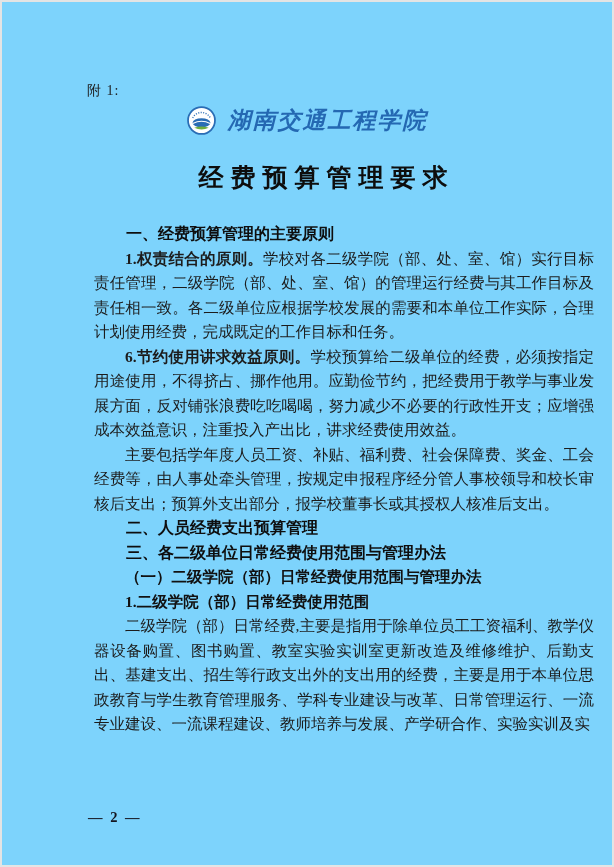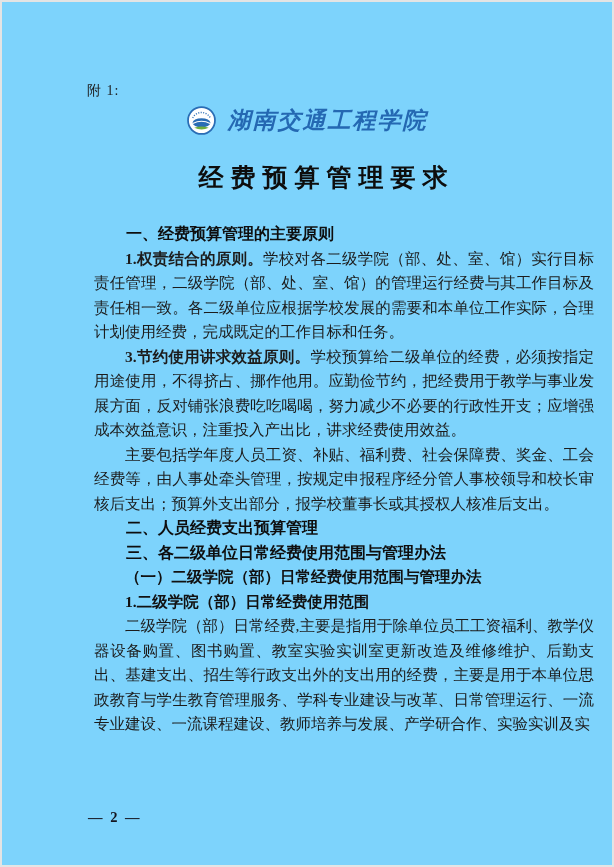--- a/index.html
+++ b/index.html
@@ -104,21 +104,21 @@
       </svg>
     </span>
     <span class="school-name">湖南交通工程学院</span>
   </div>
 
   <h1 class="doc-title">经费预算管理要求</h1>
 
   <div class="body-text" id="paragraphs">
       <p class="para section-heading"><span class="lead">一、经费预算管理的主要原则</span><span></span></p>
       <p class="para "><span class="lead">1.权责结合的原则。</span><span>学校对各二级学院（部、处、室、馆）实行目标责任管理，二级学院（部、处、室、馆）的管理运行经费与其工作目标及责任相一致。各二级单位应根据学校发展的需要和本单位工作实际，合理计划使用经费，完成既定的工作目标和任务。</span></p>
-      <p class="para "><span class="lead">3.节约使用讲求效益原则。</span><span>学校预算给二级单位的经费，必须按指定用途使用，不得挤占、挪作他用。应勤俭节约，把经费用于教学与事业发展方面，反对铺张浪费吃吃喝喝，努力减少不必要的行政性开支；应增强成本效益意识，注重投入产出比，讲求经费使用效益。</span></p>
+      <p class="para "><span class="lead">6.节约使用讲求效益原则。</span><span>学校预算给二级单位的经费，必须按指定用途使用，不得挤占、挪作他用。应勤俭节约，把经费用于教学与事业发展方面，反对铺张浪费吃吃喝喝，努力减少不必要的行政性开支；应增强成本效益意识，注重投入产出比，讲求经费使用效益。</span></p>
       <p class="para "><span class="lead"></span><span>主要包括学年度人员工资、补贴、福利费、社会保障费、奖金、工会经费等，由人事处牵头管理，按规定申报程序经分管人事校领导和校长审核后支出；预算外支出部分，报学校董事长或其授权人核准后支出。</span></p>
       <p class="para section-heading"><span class="lead">二、人员经费支出预算管理</span><span></span></p>
       <p class="para section-heading"><span class="lead">三、各二级单位日常经费使用范围与管理办法</span><span></span></p>
       <p class="para sub-heading"><span class="lead">（一）二级学院（部）日常经费使用范围与管理办法</span><span></span></p>
       <p class="para sub-heading"><span class="lead">1.二级学院（部）日常经费使用范围</span><span></span></p>
       <p class="para "><span class="lead"></span><span>二级学院（部）日常经费,主要是指用于除单位员工工资福利、教学仪器设备购置、图书购置、教室实验实训室更新改造及维修维护、后勤支出、基建支出、招生等行政支出外的支出用的经费，主要是用于本单位思政教育与学生教育管理服务、学科专业建设与改革、日常管理运行、一流专业建设、一流课程建设、教师培养与发展、产学研合作、实验实训及实</span></p>
     </div>
 
   <div class="footer">— 2 —</div>
 

